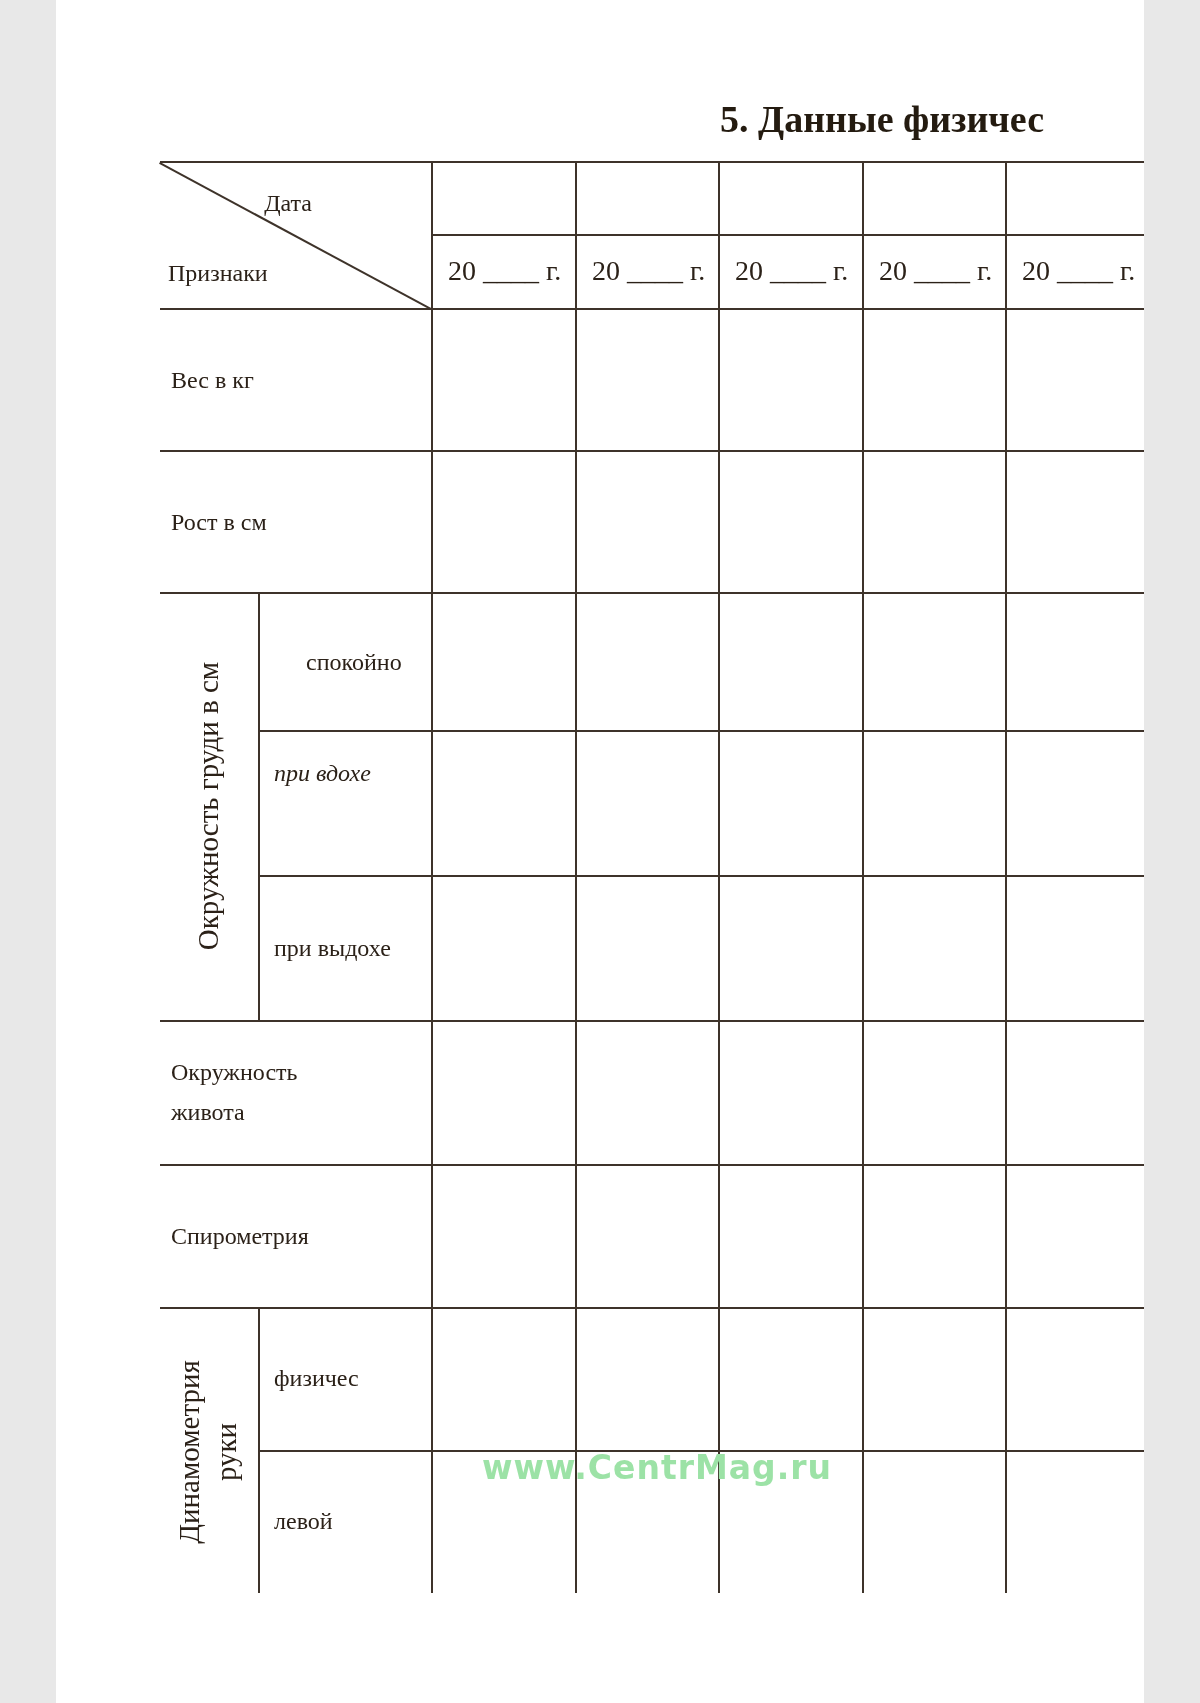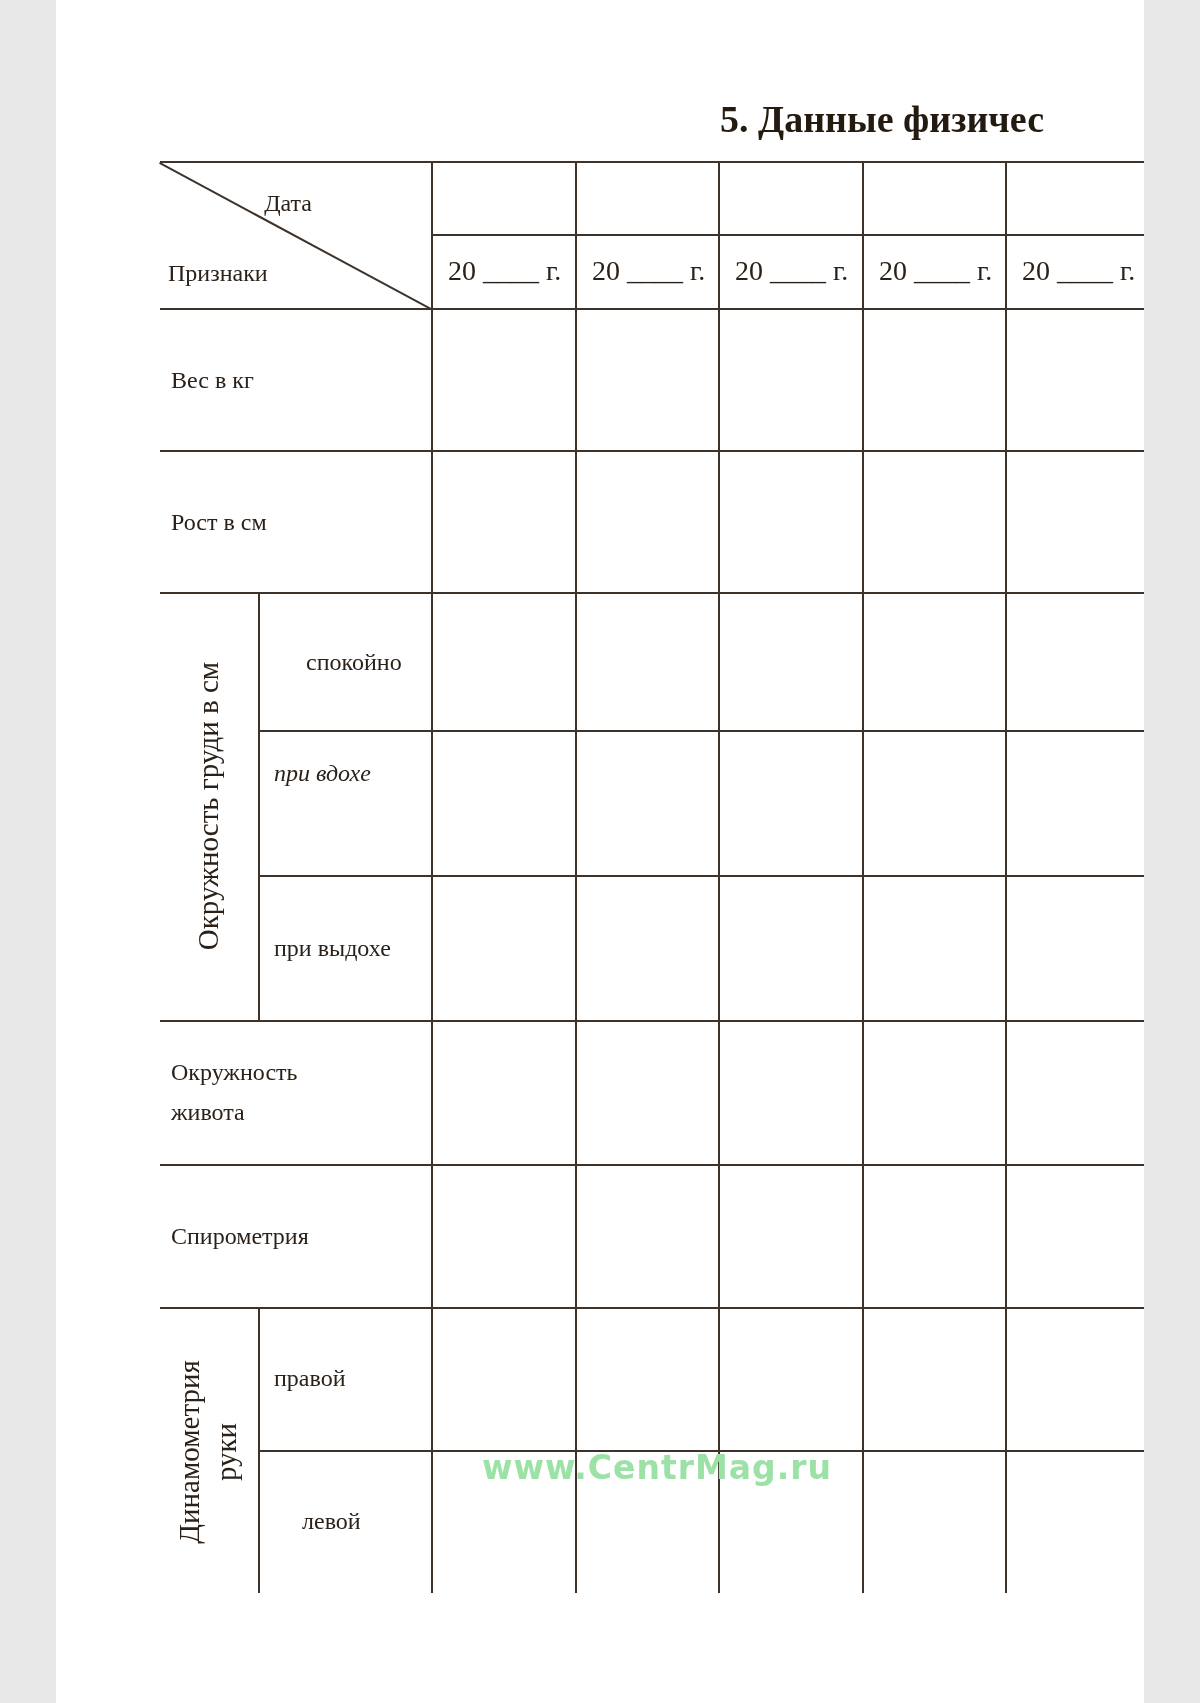--- a/index.html
+++ b/index.html
@@ -108,20 +108,20 @@
     <div class="lbl" style="left:218px;top:645px;margin-left:32px;">спокойно</div>
     <div class="lbl" style="left:218px;top:756px;font-style:italic;">при вдохе</div>
     <div class="lbl" style="left:218px;top:931px;">при выдохе</div>
 
     <div class="lbl" style="left:115px;top:1052px;line-height:40px;">Окружность
 живота</div>
     <div class="lbl" style="left:115px;top:1219px;">Спирометрия</div>
 
     <div class="rot multi" style="left:152px;top:1452px;">Динамометрия
 руки</div>
-    <div class="lbl" style="left:218px;top:1361px;">правой</div>
-    <div class="lbl" style="left:218px;top:1504px;margin-left:28px;">левой</div>
+    <div class="lbl" style="left:218px;top:1361px;">физичес</div>
+    <div class="lbl" style="left:218px;top:1504px;">левой</div>
 
   </div>
 
   <div class="watermark">www.CentrMag.ru</div>
 
 </div>
 
 </body></html>

